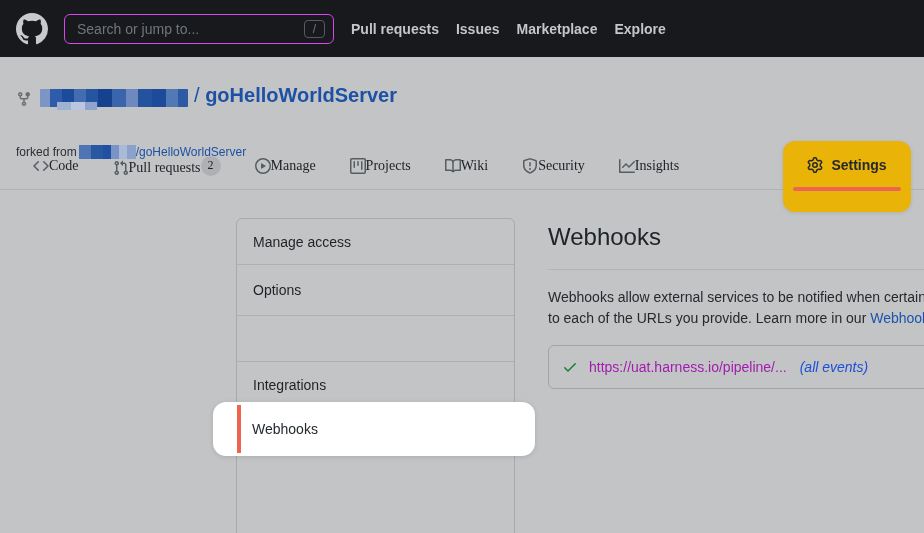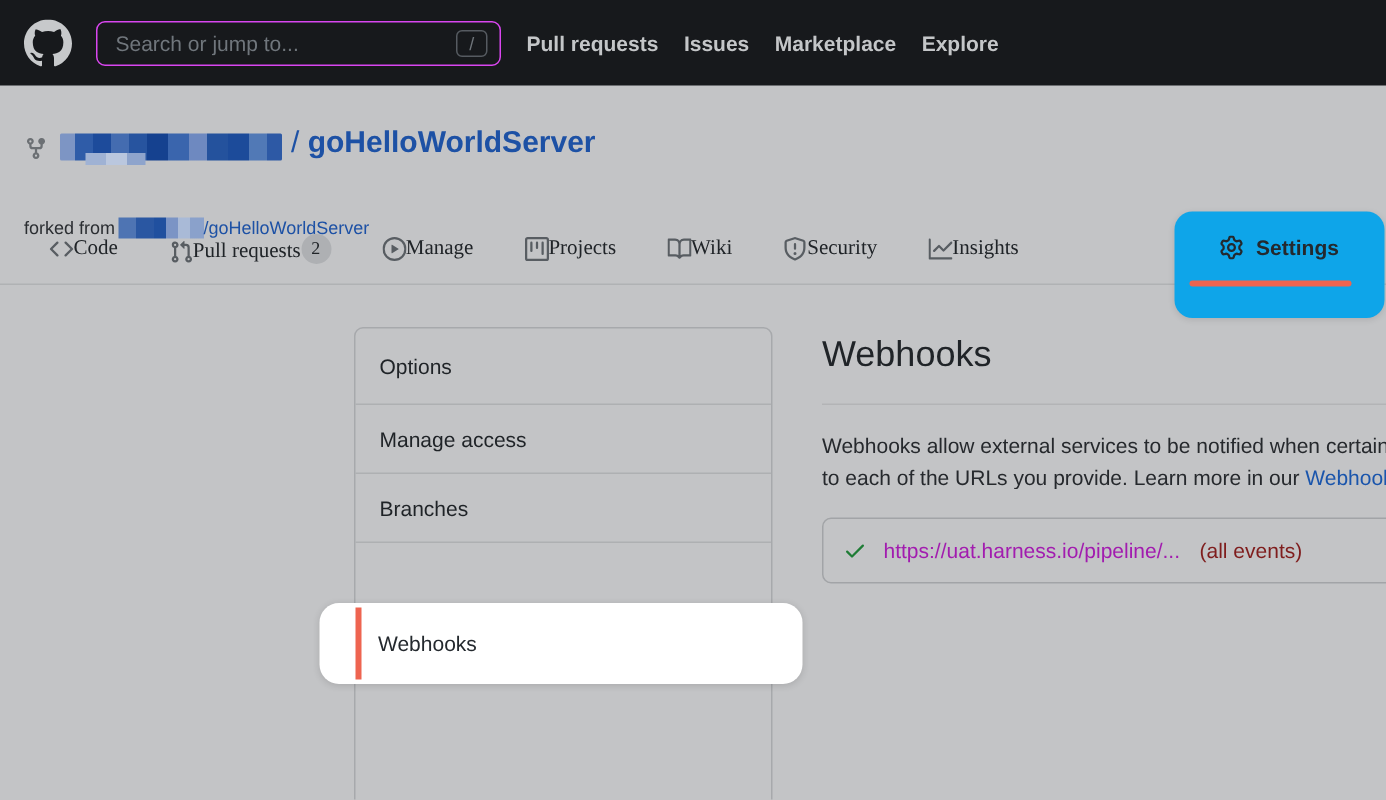--- a/index.html
+++ b/index.html
@@ -44,21 +44,21 @@
 
   
   .tab-bar { position:absolute; left:0; top:85px; width:924px; height:48px;
              border-bottom:1px solid #b0b2b4; display:flex; align-items:center; gap:34px; padding-left:33px; }
   .tab { display:flex; align-items:flex-end; gap:0; font-size:14px; color:#202428; cursor:pointer; white-space:nowrap;font-family:Liberation Serif, serif; }
   .tab svg { width:16px; height:16px; color:#585d62; flex:0 0 auto; }
   .counter-pill { background:#aeb0b3; color:#202428; font-size:12px; height:20px; min-width:20px;
                   border-radius:10px; display:flex; align-items:center; justify-content:center; padding:0 6px; }
 
   
-  .settings-spot { position:absolute; left:783px; top:84px; width:140px; height:71px; background:#0ea5e9;
+  .settings-spot { position:absolute; left:783px; top:84px; width:128px; height:71px; background:#eab308;
                    border-radius:12px; box-shadow:0 1px 4px rgba(0,0,0,0.10); z-index:5; }
   .settings-spot .tab-inner { position:absolute; left:0; top:16px; width:100%; display:flex;
                    align-items:center; justify-content:center; gap:8px; font-size:14px; font-weight:700;
                    color:#24292e; cursor:pointer; }
   .settings-spot .tab-inner svg { width:16px; height:16px; color:#24292e; }
   .settings-spot .underline { position:absolute; left:10px; top:46px; width:108px; height:4px;
                    border-radius:2px; }
 
   
   .side-nav { position:absolute; left:236px; top:161px; width:279px; height:400px;
@@ -82,21 +82,21 @@
   .desc-1 { top:232px; }
   .desc-2 { top:253px; }
   .desc-link { color:#1a55ac; text-decoration:none; cursor:pointer; }
 
   .webhook-card { position:absolute; left:548px; top:288px; width:420px; height:44px;
                   border:1px solid #a2a4a7; border-radius:6px; display:flex; align-items:center;
                   padding-left:13px; overflow:hidden; }
   .check-ic { width:16px; height:16px; color:#1e7c35; flex:0 0 auto; }
   .webhook-url { margin-left:11px; font-size:14px; color:#a21caf; text-decoration:none;
                  white-space:nowrap; cursor:pointer; }
-  .webhook-events { margin-left:13px; font-size:14px; color:#7f1d1d; white-space:nowrap;text-align:center; }
+  .webhook-events { margin-left:13px; font-size:14px; font-style:italic; color:#1d4ed8; white-space:nowrap;text-align:center; }
 </style>
 </head>
 <body>
 
 <div class="top-header">
   <svg class="gh-logo" viewBox="0 0 16 16" fill="currentColor" aria-hidden="true">
       <path d="M8 0C3.58 0 0 3.58 0 8c0 3.54 2.29 6.53 5.47 7.59.4.07.55-.17.55-.38 0-.19-.01-.82-.01-1.49-2.01.37-2.53-.49-2.69-.94-.09-.23-.48-.94-.82-1.13-.28-.15-.68-.52-.01-.53.63-.01 1.08.58 1.23.82.72 1.21 1.87.87 2.33.66.07-.52.28-.87.51-1.07-1.78-.2-3.64-.89-3.64-3.95 0-.87.31-1.59.82-2.15-.08-.2-.36-1.02.08-2.12 0 0 .67-.21 2.2.82.64-.18 1.32-.27 2-.27s1.36.09 2 .27c1.53-1.04 2.2-.82 2.2-.82.44 1.1.16 1.92.08 2.12.51.56.82 1.27.82 2.15 0 3.07-1.87 3.75-3.65 3.95.29.25.54.73.54 1.48 0 1.07-.01 1.93-.01 2.2 0 .21.15.46.55.38A8.01 8.01 0 0 0 16 8c0-4.42-3.58-8-8-8z"></path>
     </svg>
   <div class="search-box">
     <input type="text" placeholder="Search or jump to..." style="">
@@ -180,28 +180,25 @@
       <svg viewBox="0 0 16 16" fill="currentColor">
           <path d="M8 0a8.2 8.2 0 0 1 .701.031C9.444.095 9.99.645 10.16 1.29l.288 1.107c.018.066.079.158.212.224.231.114.454.243.668.386.123.082.233.09.299.071l1.103-.303c.644-.176 1.392.021 1.82.63.27.385.506.792.704 1.218.315.675.111 1.422-.364 1.891l-.814.806c-.049.048-.098.147-.088.294.016.257.016.515 0 .772-.01.147.038.246.088.294l.814.806c.475.469.679 1.216.364 1.891a7.977 7.977 0 0 1-.704 1.217c-.428.61-1.176.807-1.82.63l-1.102-.302c-.067-.019-.177-.011-.3.071a5.909 5.909 0 0 1-.668.386c-.133.066-.194.158-.211.224l-.29 1.106c-.168.646-.715 1.196-1.458 1.26a8.006 8.006 0 0 1-1.402 0c-.743-.064-1.289-.614-1.458-1.26l-.289-1.106c-.018-.066-.079-.158-.212-.224a5.738 5.738 0 0 1-.668-.386c-.123-.082-.233-.09-.299-.071l-1.103.303c-.644.176-1.392-.021-1.82-.63a8.12 8.12 0 0 1-.704-1.218c-.315-.675-.111-1.422.363-1.891l.815-.806c.05-.048.098-.147.088-.294a6.214 6.214 0 0 1 0-.772c.01-.147-.038-.246-.088-.294l-.815-.806C.635 6.045.431 5.298.746 4.623a7.92 7.92 0 0 1 .704-1.217c.428-.61 1.176-.807 1.82-.63l1.102.302c.067.019.177.011.3-.071.214-.143.437-.272.668-.386.133-.066.194-.158.211-.224l.29-1.106C6.009.645 6.556.095 7.299.03 7.53.01 7.764 0 8 0Zm-.571 1.525c-.036.003-.108.036-.137.146l-.289 1.105c-.147.561-.549.967-.998 1.189-.173.086-.34.183-.5.29-.417.278-.97.423-1.529.27l-1.103-.303c-.109-.03-.175.016-.195.045-.22.312-.412.644-.573.99-.014.031-.021.11.059.19l.815.806c.411.406.562.957.53 1.456a4.709 4.709 0 0 0 0 .582c.032.499-.119 1.05-.53 1.456l-.815.806c-.081.08-.073.159-.059.19.162.346.353.677.573.989.02.03.085.076.195.046l1.102-.303c.56-.153 1.113-.008 1.53.27.161.107.328.204.501.29.447.222.85.629.997 1.189l.289 1.105c.029.109.101.143.137.146a6.6 6.6 0 0 0 1.142 0c.036-.003.108-.036.137-.146l.289-1.105c.147-.561.549-.967.998-1.189.173-.086.34-.183.5-.29.417-.278.97-.423 1.529-.27l1.103.303c.109.029.175-.016.195-.045.22-.313.411-.644.573-.99.014-.031.021-.11-.059-.19l-.815-.806c-.411-.406-.562-.957-.53-1.456a4.709 4.709 0 0 0 0-.582c-.032-.499.119-1.05.53-1.456l.815-.806c.081-.08.073-.159.059-.19a6.464 6.464 0 0 0-.573-.989c-.02-.03-.085-.076-.195-.046l-1.102.303c-.56.153-1.113.008-1.53-.27a4.44 4.44 0 0 0-.501-.29c-.447-.222-.85-.629-.997-1.189l-.289-1.105c-.029-.11-.101-.143-.137-.146a6.6 6.6 0 0 0-1.142 0Z"></path>
           <path d="M11 8a3 3 0 1 1-6 0 3 3 0 0 1 6 0ZM9.5 8a1.5 1.5 0 1 0-3.001.001A1.5 1.5 0 0 0 9.5 8Z"></path>
         </svg>
       <span>Settings</span>
     </div>
     <div class="underline" style="background: rgb(238, 100, 80);"></div>
   </div>
 
   <div class="side-nav">
+    <div class="side-item">
+        <span>Manage access</span>
+      </div>
     <div class="side-item first">
         <span>Options</span>
-      </div>
-    <div class="side-item">
-        <span>Manage access</span>
-      </div>
-    <div class="side-item">
-        <span>Branches</span>
       </div>
     <div class="side-item">
         <span></span>
       </div>
     <div class="side-item">
         <span>Integrations</span>
       </div>
   </div>
 
   <div class="webhooks-spot">

